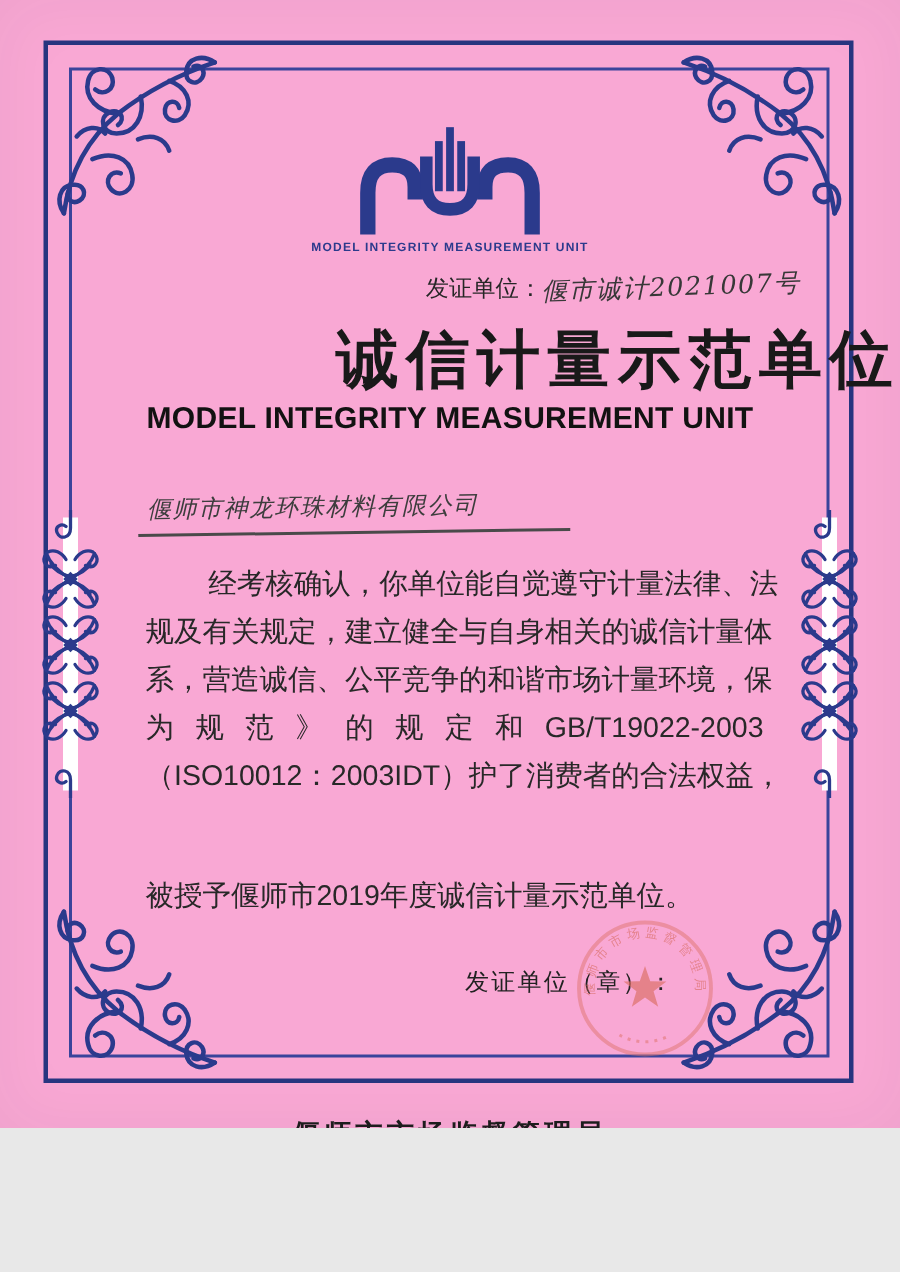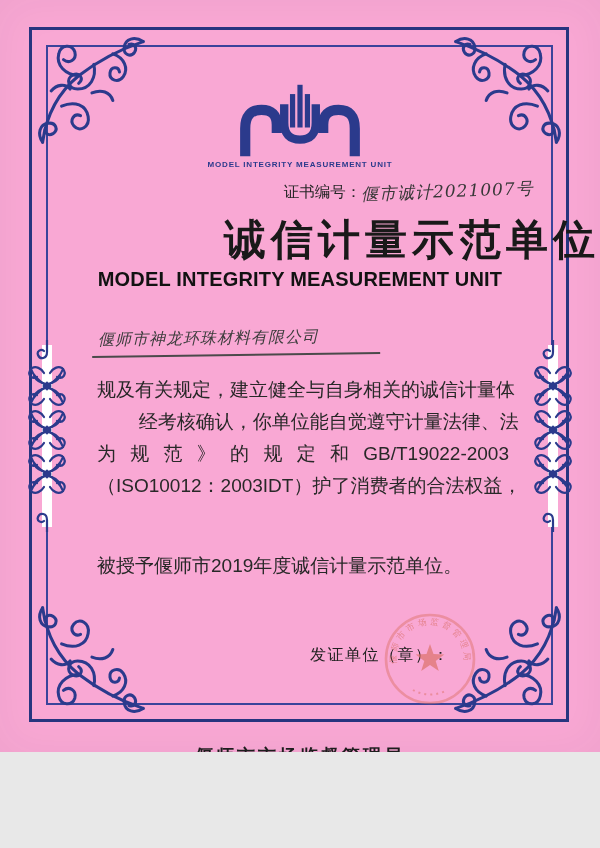--- a/index.html
+++ b/index.html
@@ -145,31 +145,32 @@
     </g>
     <g fill="currentColor">
       <rect x="64.2" y="13" width="5.6" height="36"></rect>
       <rect x="72.2" y="3" width="5.6" height="46"></rect>
       <rect x="80.2" y="13" width="5.6" height="36"></rect>
     </g>
   </svg>
   <div class="logo-caption">MODEL INTEGRITY MEASUREMENT UNIT</div>
 
   <div class="cert-no">
-    <span>证书编号：</span><span class="val">偃市诚计2021007号</span>
+    <span>发证单位：</span><span class="val">偃市诚计2021007号</span>
   </div>
 
   <h1 class="title">诚信计量示范单位</h1>
   <div class="title-en">MODEL INTEGRITY MEASUREMENT UNIT</div>
 
   <div class="company">偃师市神龙环珠材料有限公司</div>
 
   <div class="body-text">
+    <div class="bline first">经考核确认，你单位能自觉遵守计量法律、法</div>
     <div class="bline">规及有关规定，建立健全与自身相关的诚信计量体</div>
-    <div class="bline first">经考核确认，你单位能自觉遵守计量法律、法</div>
+    <div class="bline">系，营造诚信、公平竞争的和谐市场计量环境，保</div>
     <div class="bline">为规范》的规定和GB/T19022-2003</div>
     <div class="bline">（ISO10012：2003IDT）护了消费者的合法权益，</div>
     <div class="bline last">被授予偃师市2019年度诚信计量示范单位。</div>
   </div>
 
   <div class="issuer">发证单位（章）：</div>
 
   <svg class="seal" viewBox="0 0 100 100">
     <defs>
       <path id="arcTop" d="M17 64 A 34 34 0 1 1 81 64" fill="none"></path>

